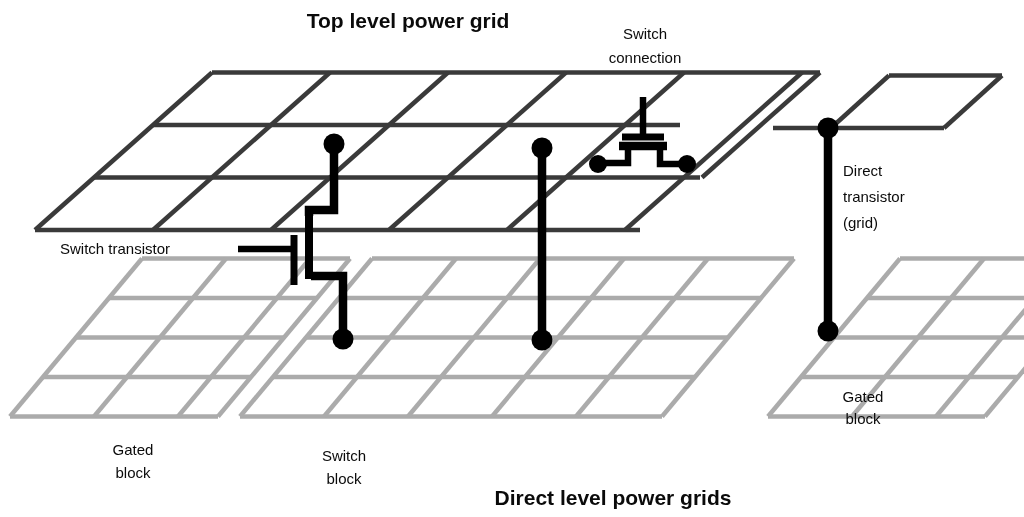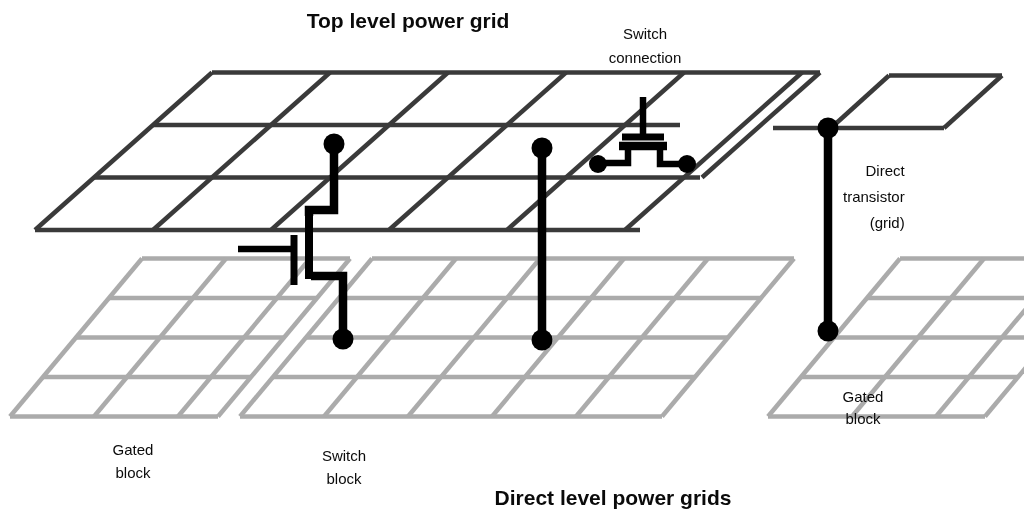--- a/index.html
+++ b/index.html
@@ -6,21 +6,21 @@
   .canvas{
     position:relative;width:1024px;height:517px;background:#ffffff;
     overflow:hidden;font-family:"Liberation Sans",sans-serif;
   }
   .canvas svg{position:absolute;left:0;top:0;}
   .lbl{
     position:absolute;color:#0a0a0a;font-size:15px;line-height:24px;
     text-align:center;transform:translate(-50%,-50%);white-space:nowrap;
   }
   .lbl span{display:block;}
-  .lbl.left-align{text-align:right;transform:translate(0,-50%);}
+  .lbl.left-align{text-align:left;transform:translate(0,-50%);}
   .lbl.title{font-weight:bold;font-size:21px;}
   #title-top{left:408px;top:21px;}
   #switch-top{left:645px;top:46px;}
   #direct-connection{left:843px;top:197px;line-height:26px;}
   #switch-left{left:60px;top:249px;}
   #gated-left{left:133px;top:461px;line-height:23px;}
   #ungated{left:344px;top:467px;line-height:23px;}
   #gated-right{left:863px;top:408px;line-height:22px;}
   #title-bottom{left:613px;top:498px;}
 </style>
@@ -109,20 +109,21 @@
     <span>Switch</span>
     <span>connection</span>
   </div>
 
   <div id="direct-connection" class="lbl left-align">
     <span>Direct</span>
     <span>transistor</span>
     <span>(grid)</span>
   </div>
 
+  <div id="switch-left" class="lbl left-align">Switch transistor</div>
 
   <div id="gated-left" class="lbl">
     <span>Gated</span>
     <span>block</span>
   </div>
 
   <div id="ungated" class="lbl">
     <span>Switch</span>
     <span>block</span>
   </div>

